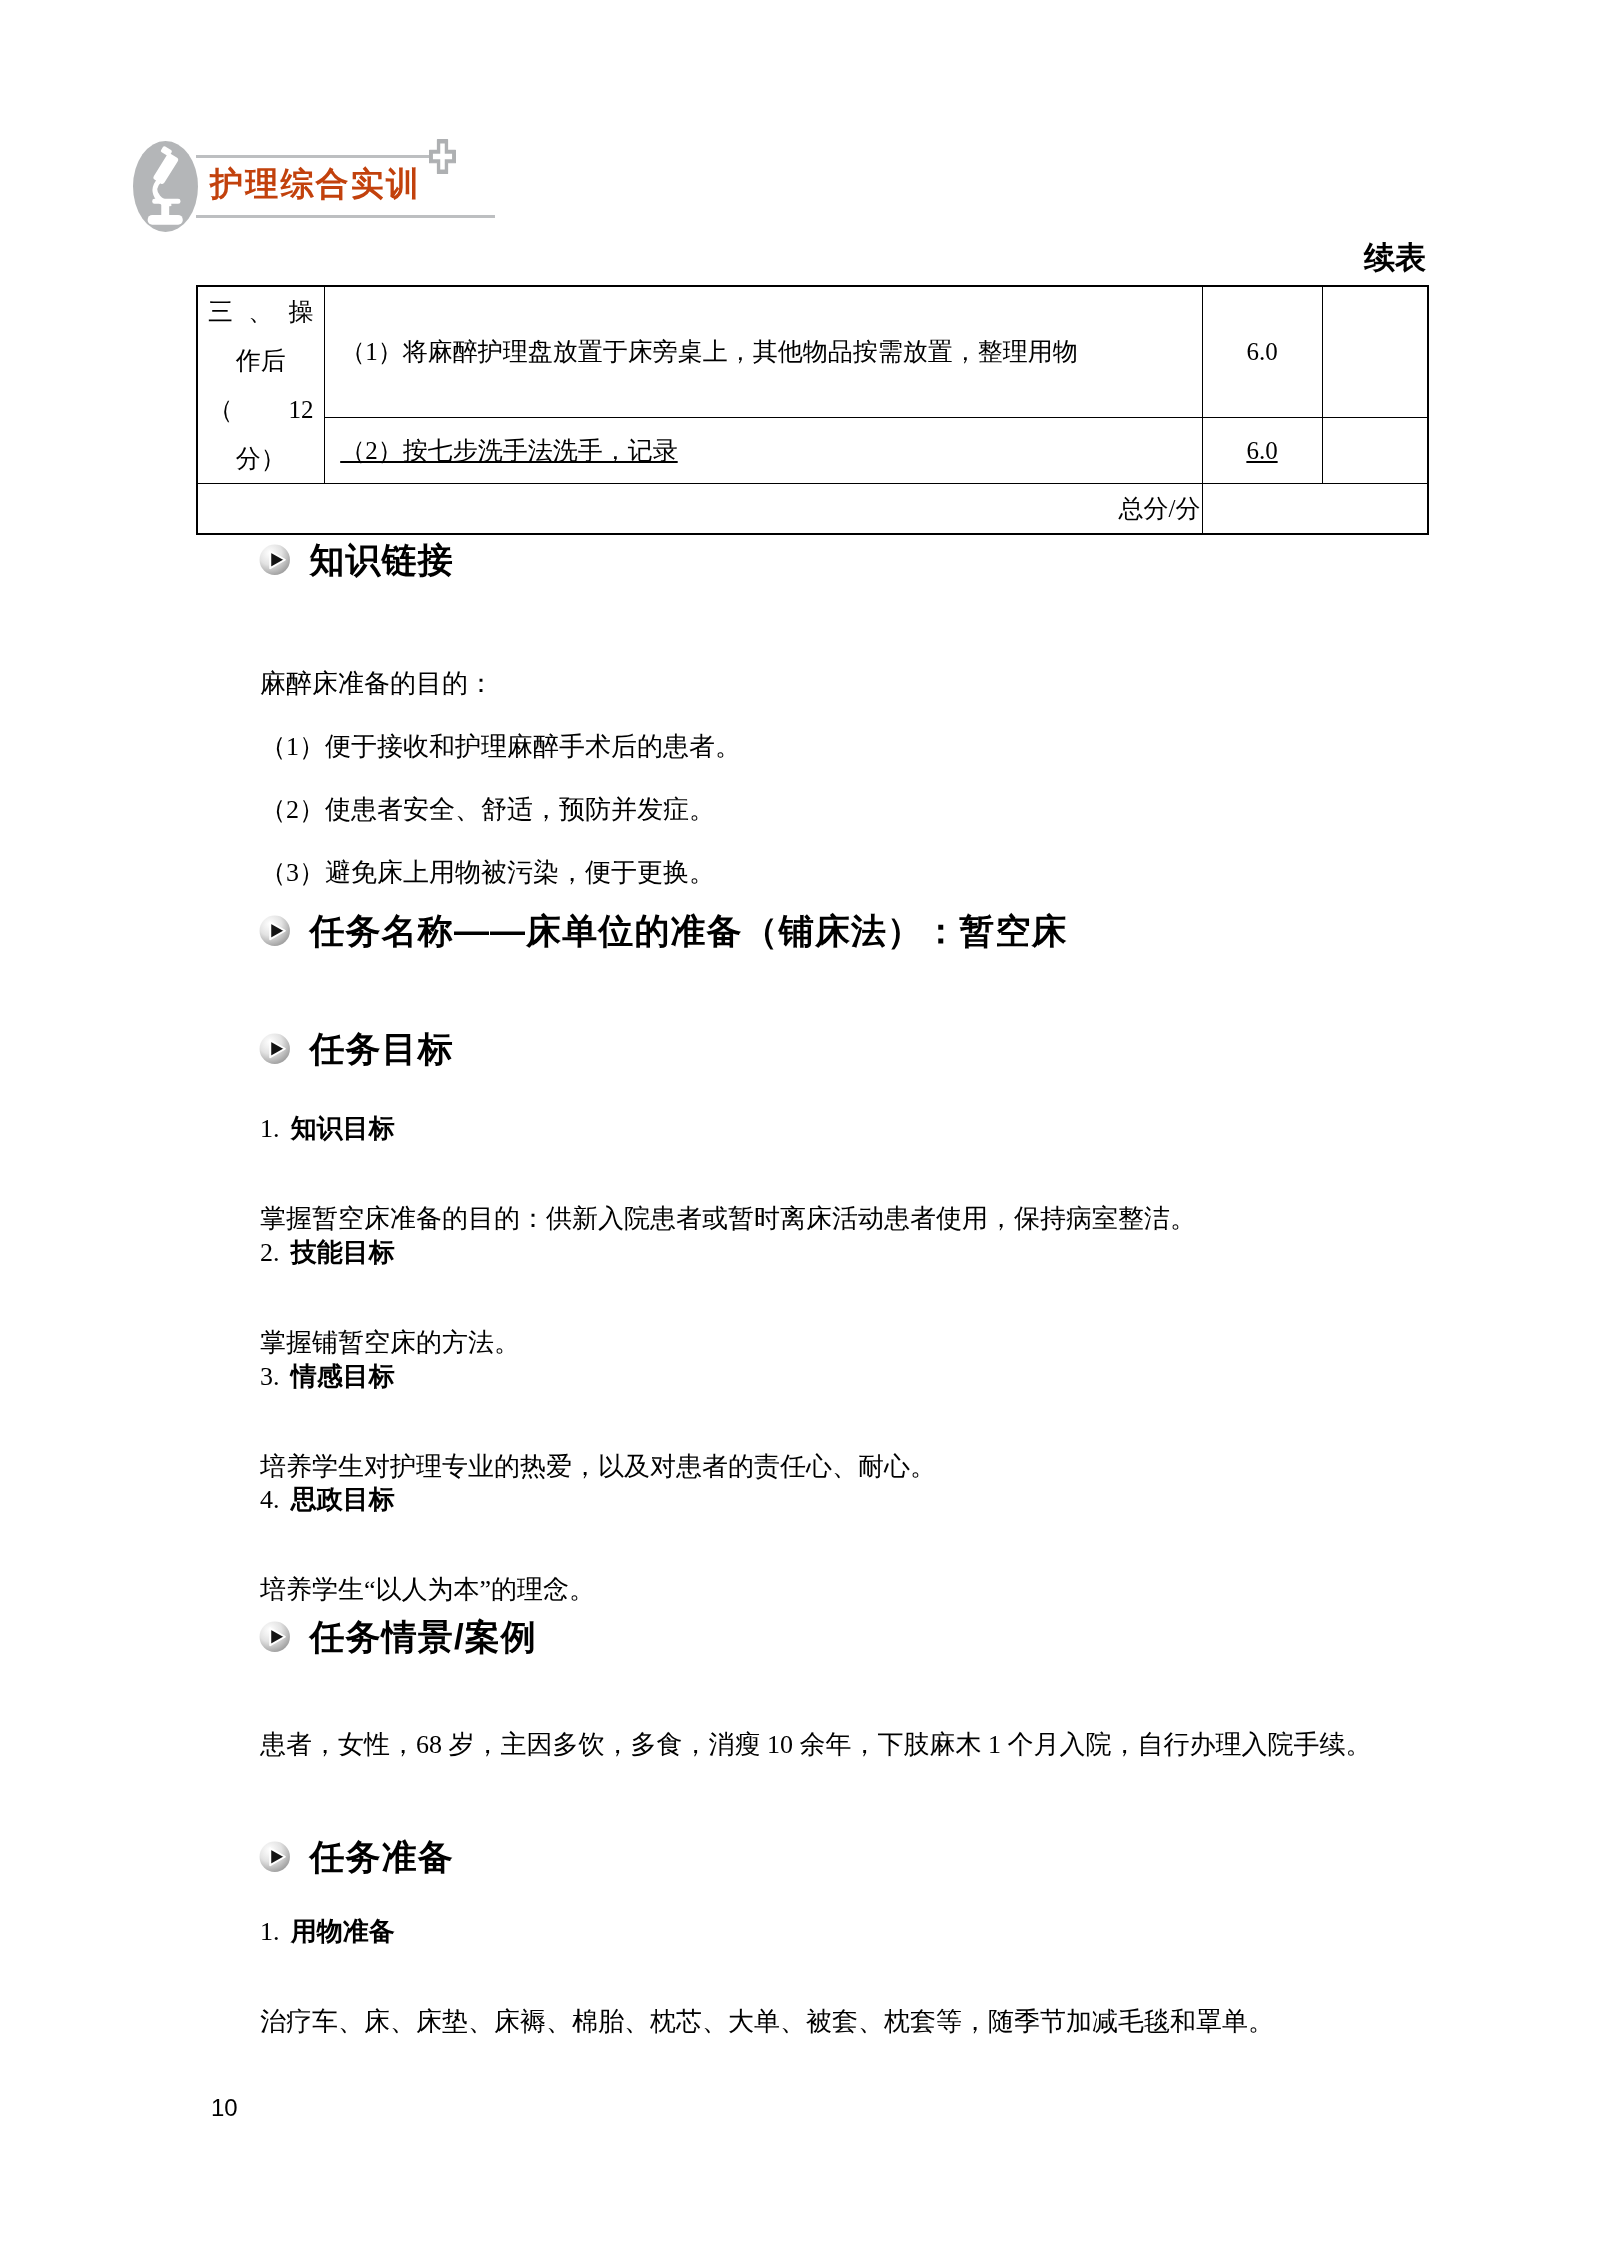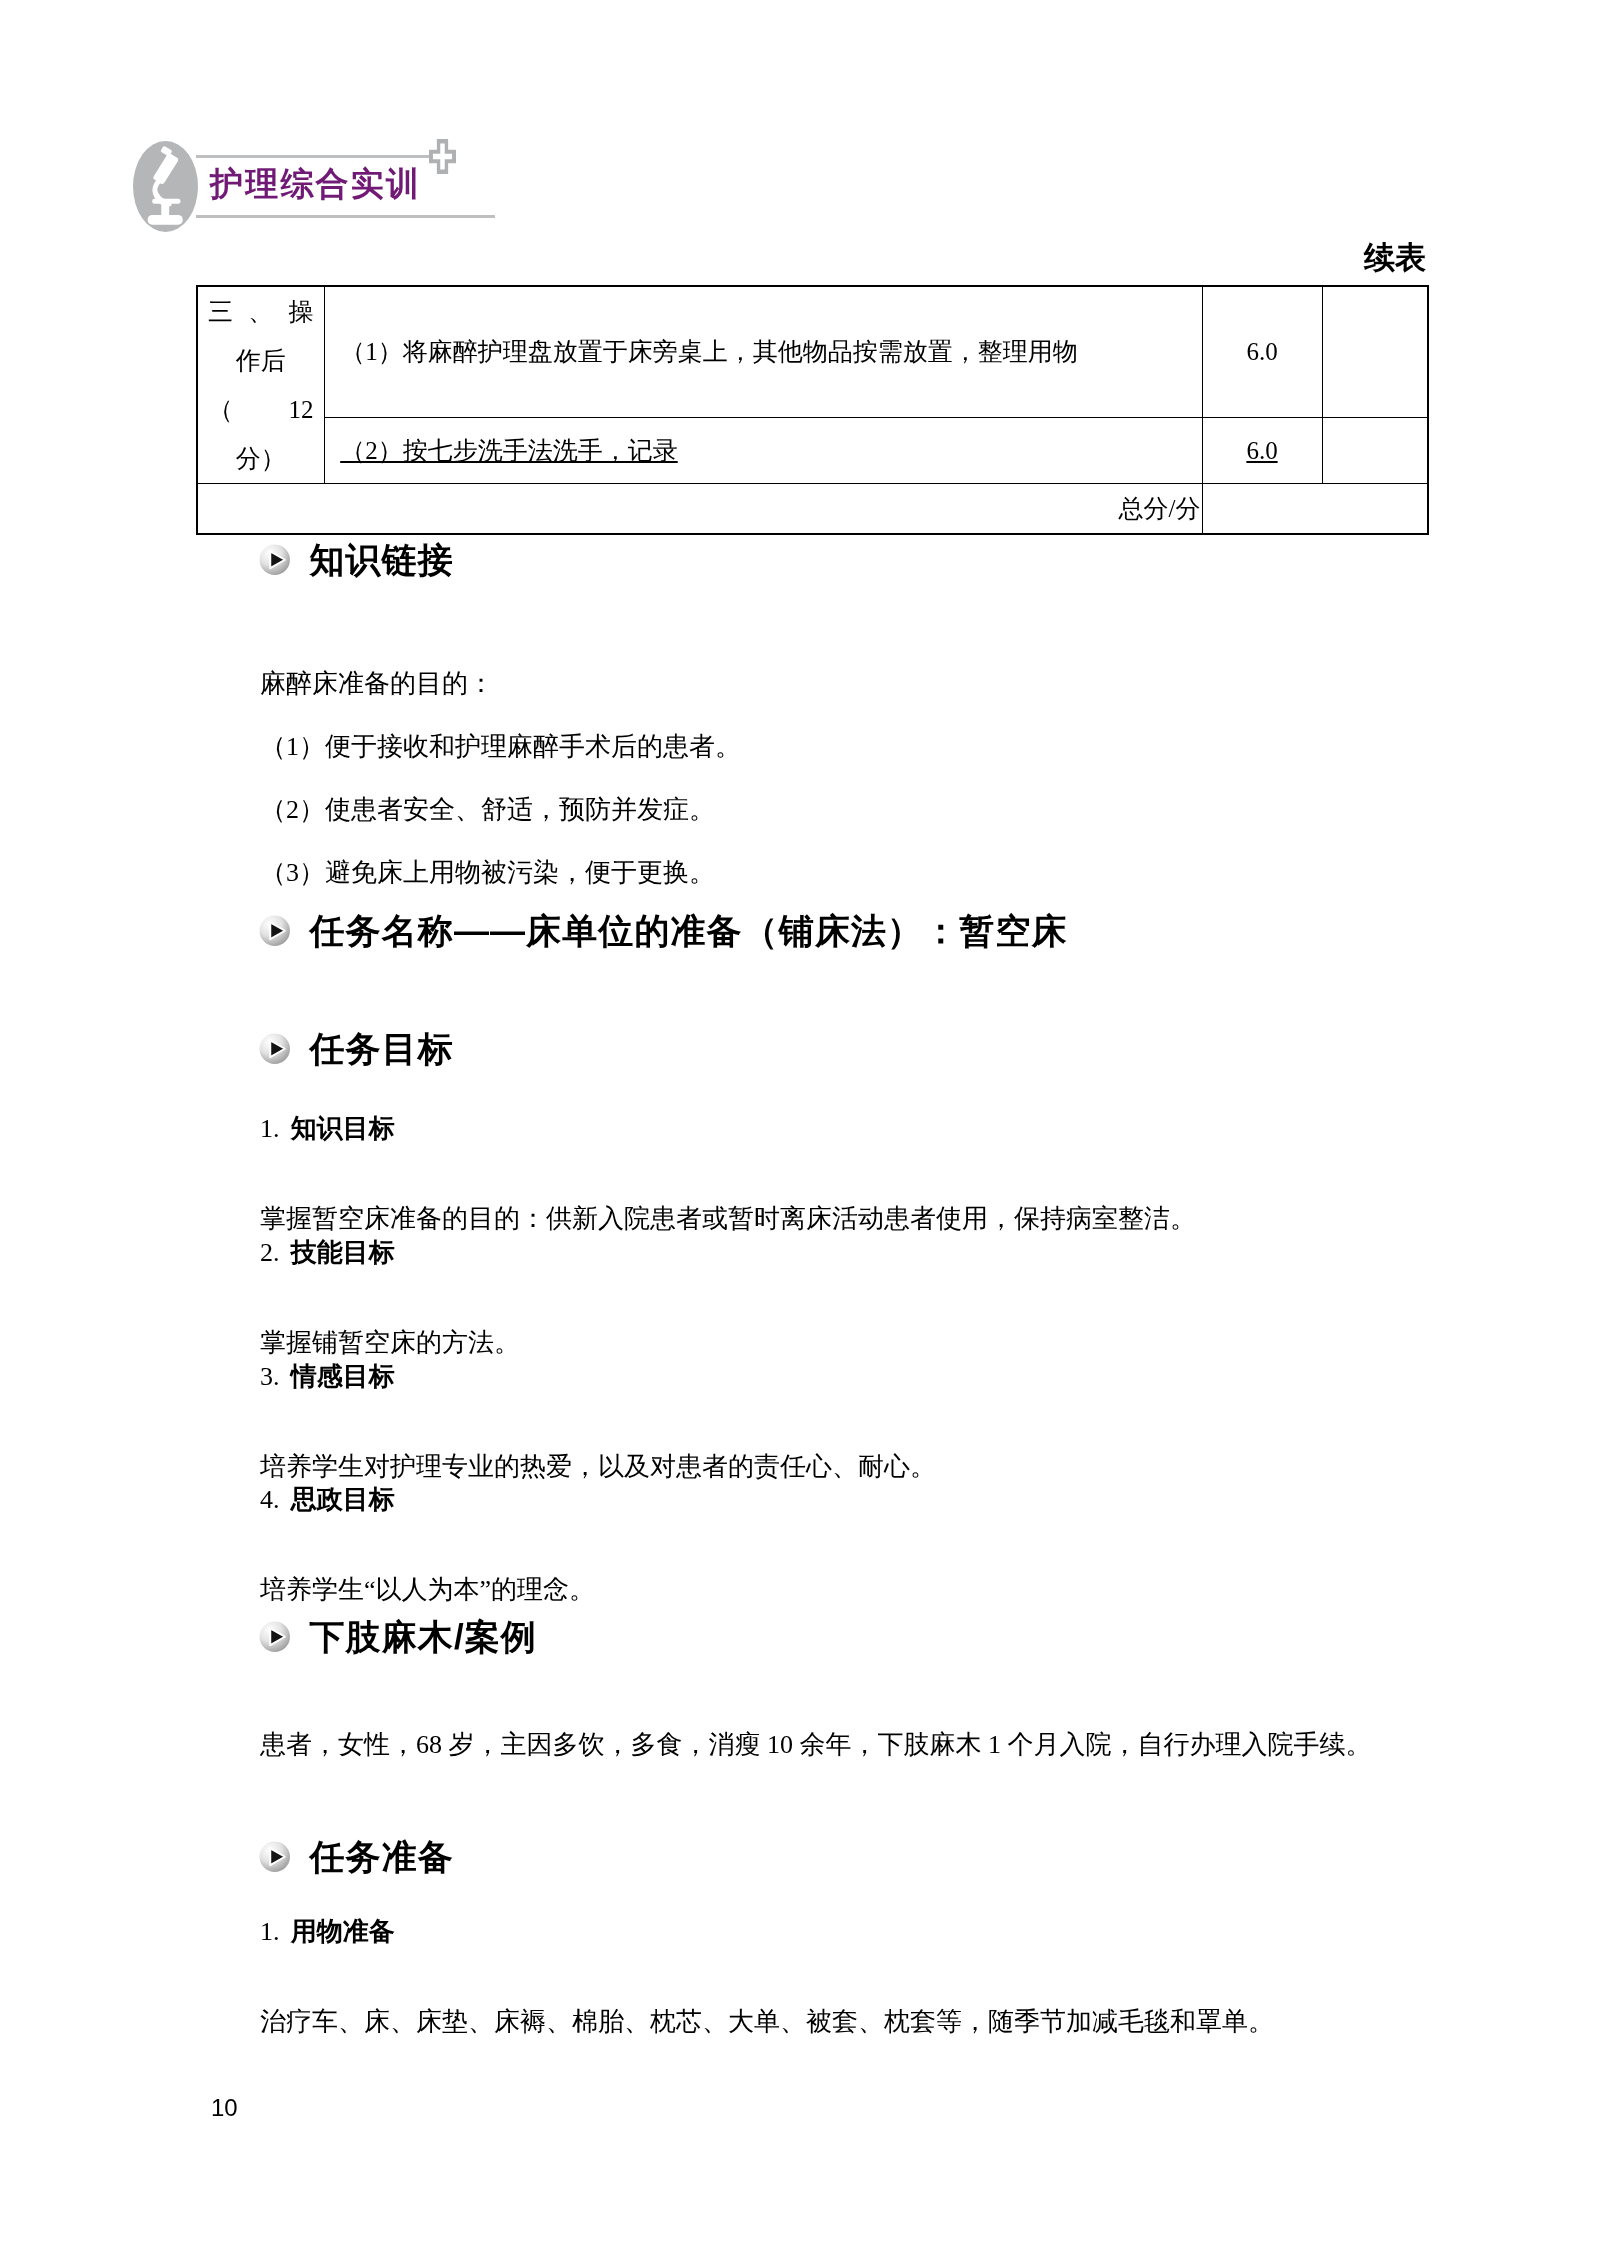--- a/index.html
+++ b/index.html
@@ -8,21 +8,21 @@
     font-family:"Liberation Serif","DejaVu Serif",serif;
     overflow:hidden;
   }
   
   .scope-ellipse{position:absolute;left:133px;top:141px;width:65px;height:91px;}
   .rule-top{position:absolute;left:196px;top:155px;width:238px;height:2.8px;background:#bdbfc1;}
   .rule-bottom{position:absolute;left:196px;top:215px;width:299px;height:2.8px;background:#bdbfc1;}
   .brand-title{
     position:absolute;left:210px;top:164px;
     font-family:"Liberation Sans","DejaVu Sans",sans-serif;font-weight:bold;
-    font-size:33px;line-height:39px;letter-spacing:2.2px;color:#701a75;
+    font-size:33px;line-height:39px;letter-spacing:2.2px;color:#c2410c;
   }
   .cross-icon{position:absolute;left:429px;top:139px;width:27px;height:35px;}
   
   .table-note{
     position:absolute;top:242px;right:198px;
     font-family:"Liberation Sans","DejaVu Sans",sans-serif;font-weight:bold;
     font-size:31px;line-height:31.5px;
   }
   
   table.score-table{
@@ -185,21 +185,21 @@
   <div class="sub-heading" style="top:1483px;">
     <span class="num">4.</span><span class="lbl">思政目标</span>
   </div>
   <p class="para" style="top:1546px;">培养学生“以人为本”的理念。</p>
 
   <div class="sec-heading" style="top:1617px;">
     <svg class="play-icon" viewBox="0 0 56 56">
       <circle cx="28" cy="28" r="27" fill="url(#pg)"></circle>
       <polygon points="20,13 20,43 46,28" fill="#141414" stroke="#ffffff" stroke-width="3.5" stroke-linejoin="round"></polygon>
     </svg>
-    <span class="h-text">下肢麻木/案例</span>
+    <span class="h-text">任务情景/案例</span>
   </div>
   <p class="para two-line" style="top:1687px;">患者，女性，68 岁，主因多饮，多食，消瘦 10 余年，下肢麻木 1 个月入院，自行办理入院手续。</p>
 
   <div class="sec-heading" style="top:1837px;">
     <svg class="play-icon" viewBox="0 0 56 56">
       <circle cx="28" cy="28" r="27" fill="url(#pg)"></circle>
       <polygon points="20,13 20,43 46,28" fill="#141414" stroke="#ffffff" stroke-width="3.5" stroke-linejoin="round"></polygon>
     </svg>
     <span class="h-text">任务准备</span>
   </div>

